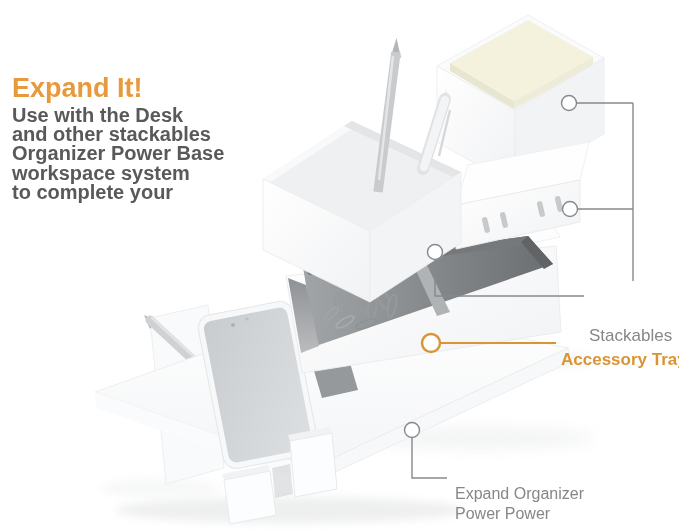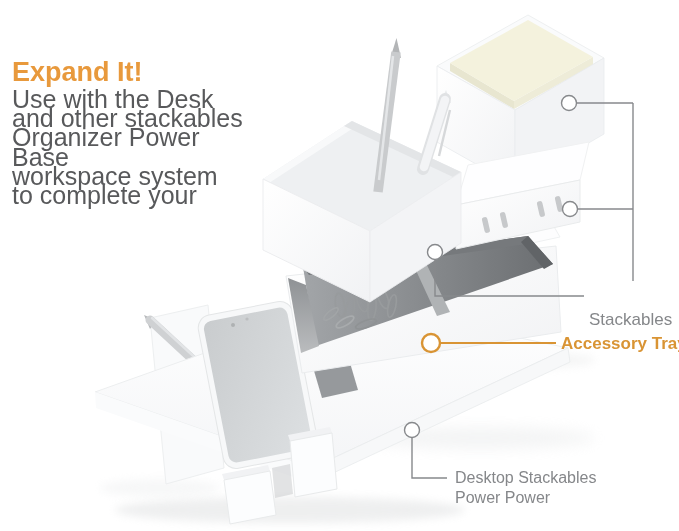--- a/index.html
+++ b/index.html
@@ -1,22 +1,22 @@
 <!DOCTYPE html>
 <html><head>
 <meta charset="utf-8">
 <style>
   html,body{margin:0;padding:0;background:#ffffff;}
   .page{position:relative;width:679px;height:531px;background:#ffffff;overflow:hidden;
         font-family:"Liberation Sans", sans-serif;}
   .illustration{position:absolute;left:0;top:0;width:679px;height:531px;z-index:1;}
-  .textlayer{position:absolute;left:0;top:0;width:679px;height:388px;z-index:2;pointer-events:none;}
+  .textlayer{position:absolute;left:0;top:16px;width:679px;height:388px;z-index:2;pointer-events:none;}
   .intro{position:absolute;left:12px;top:57px;width:240px;}
   .intro-heading{font-size:27px;font-weight:700;color:#E8993C;letter-spacing:0px;line-height:30px;}
-  .intro-body{margin-top:3px;font-size:25px;line-height:19.2px;color:#58595B;font-weight:400;}
+  .intro-body{margin-top:3px;font-size:20px;line-height:19.2px;color:#58595B;font-weight:700;}
   .label{position:absolute;font-size:17px;color:#85878A;white-space:nowrap;}
   .label-stackables{left:589px;top:287px;margin-top:23px;}
   .label-accessory{left:561px;top:334px;font-weight:700;color:#D99434;}
   .label-powerbase{left:455px;top:468px;font-size:16px;line-height:20px;}
 </style>
 </head>
 <body>
 
 <div class="page">
 
@@ -162,18 +162,18 @@
         <div>and other stackables</div>
         <div>Organizer Power Base</div>
         <div>workspace system</div>
         <div>to complete your</div>
       </div>
     </div>
 
     <div class="label label-stackables">Stackables</div>
     <div class="label label-accessory">Accessory Tray</div>
     <div class="label label-powerbase">
-      <div>Desktop Stackables</div>
+      <div>Expand Organizer</div>
       <div>Power Power</div>
     </div>
   </div>
 
 </div>
 
 </body></html>

